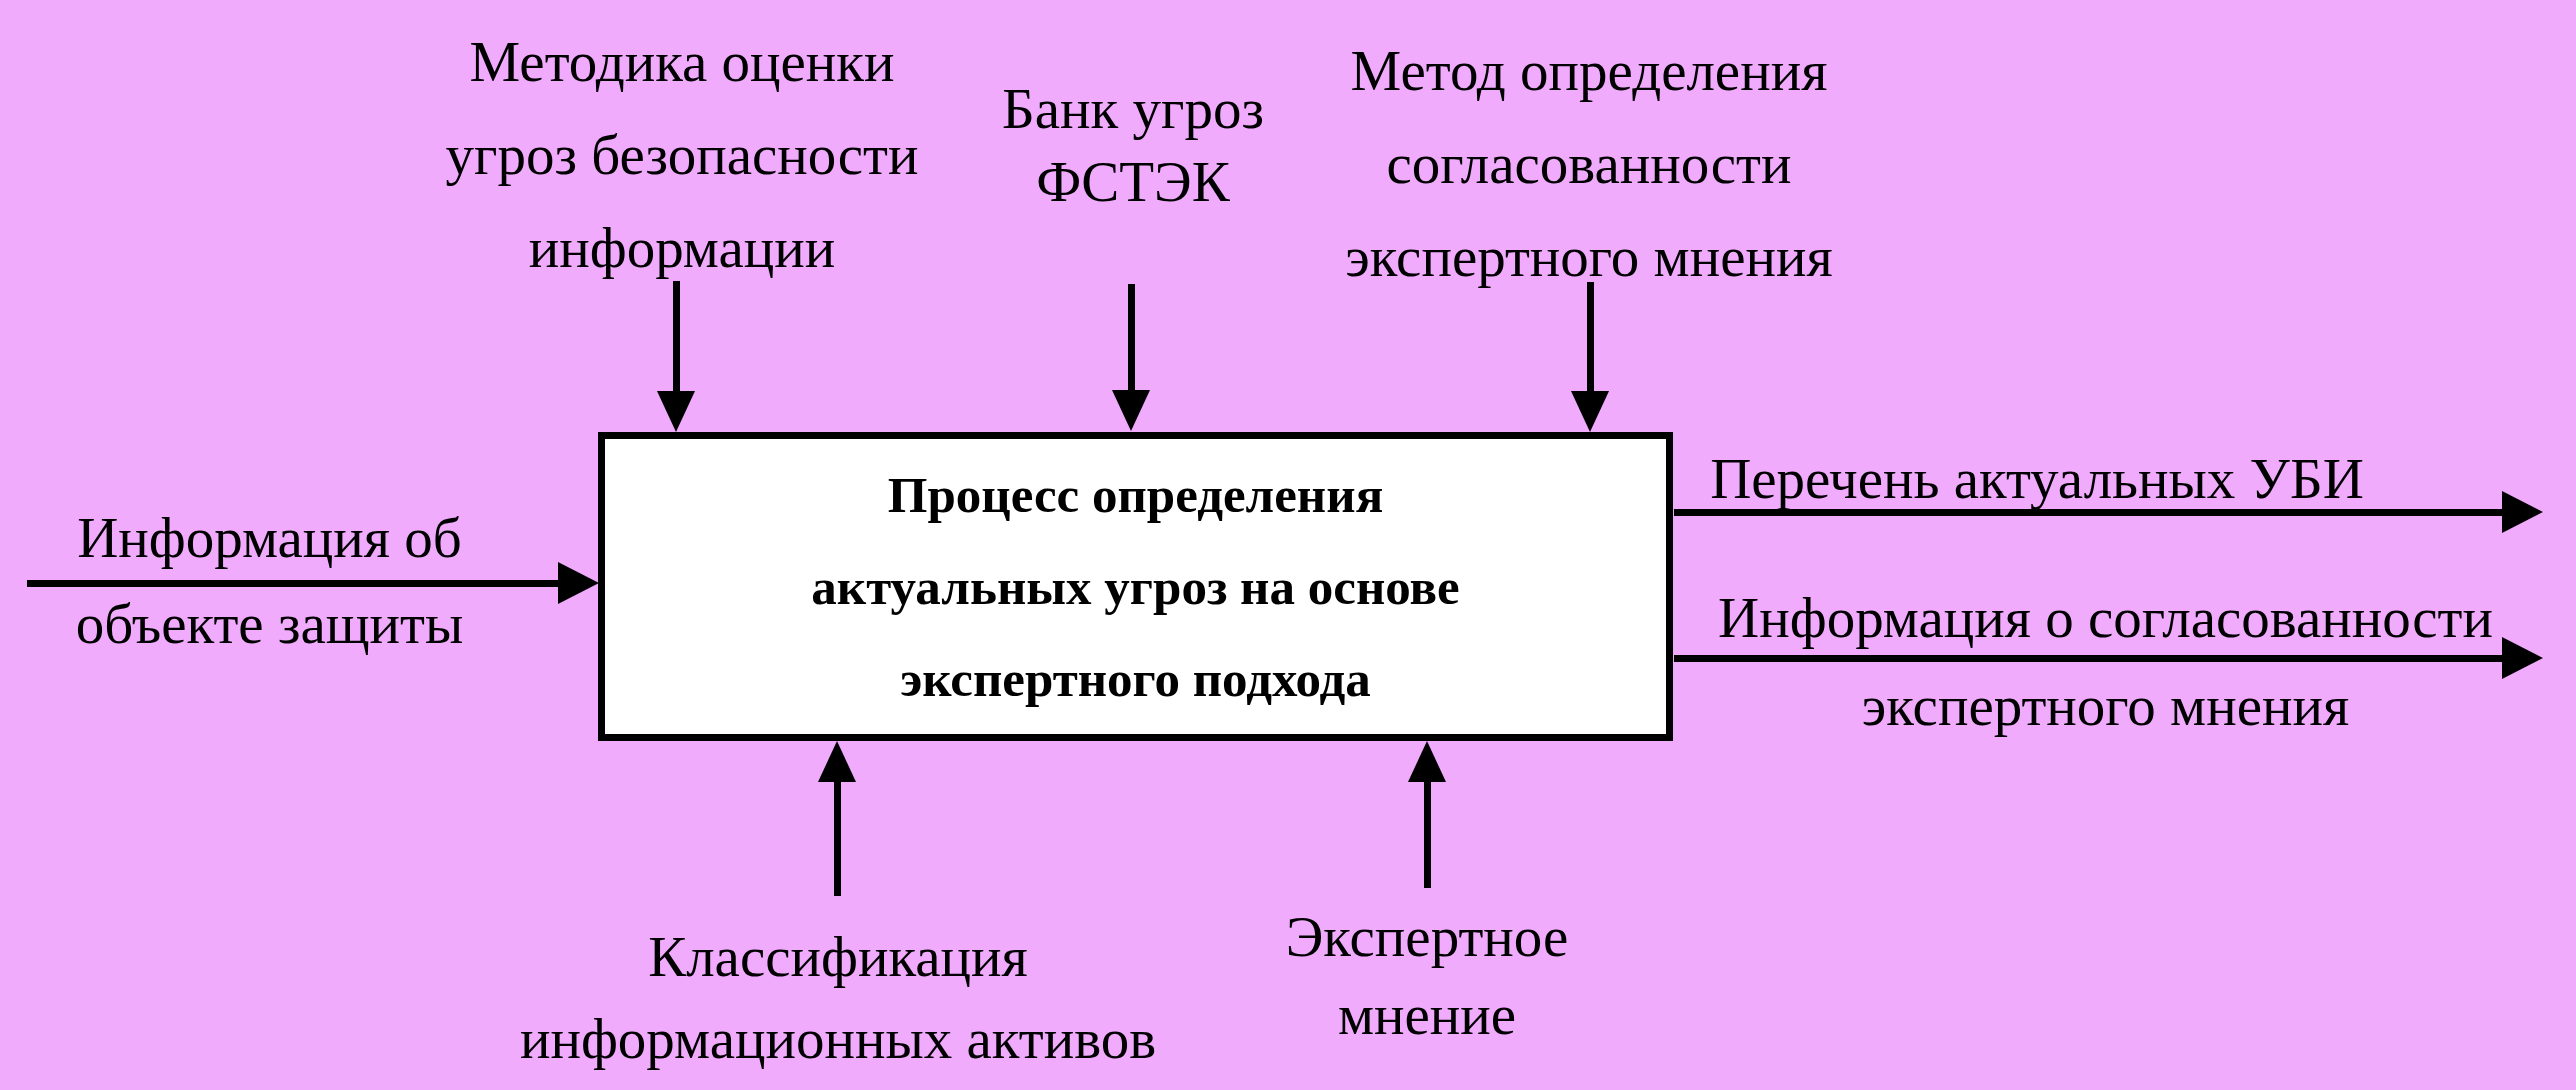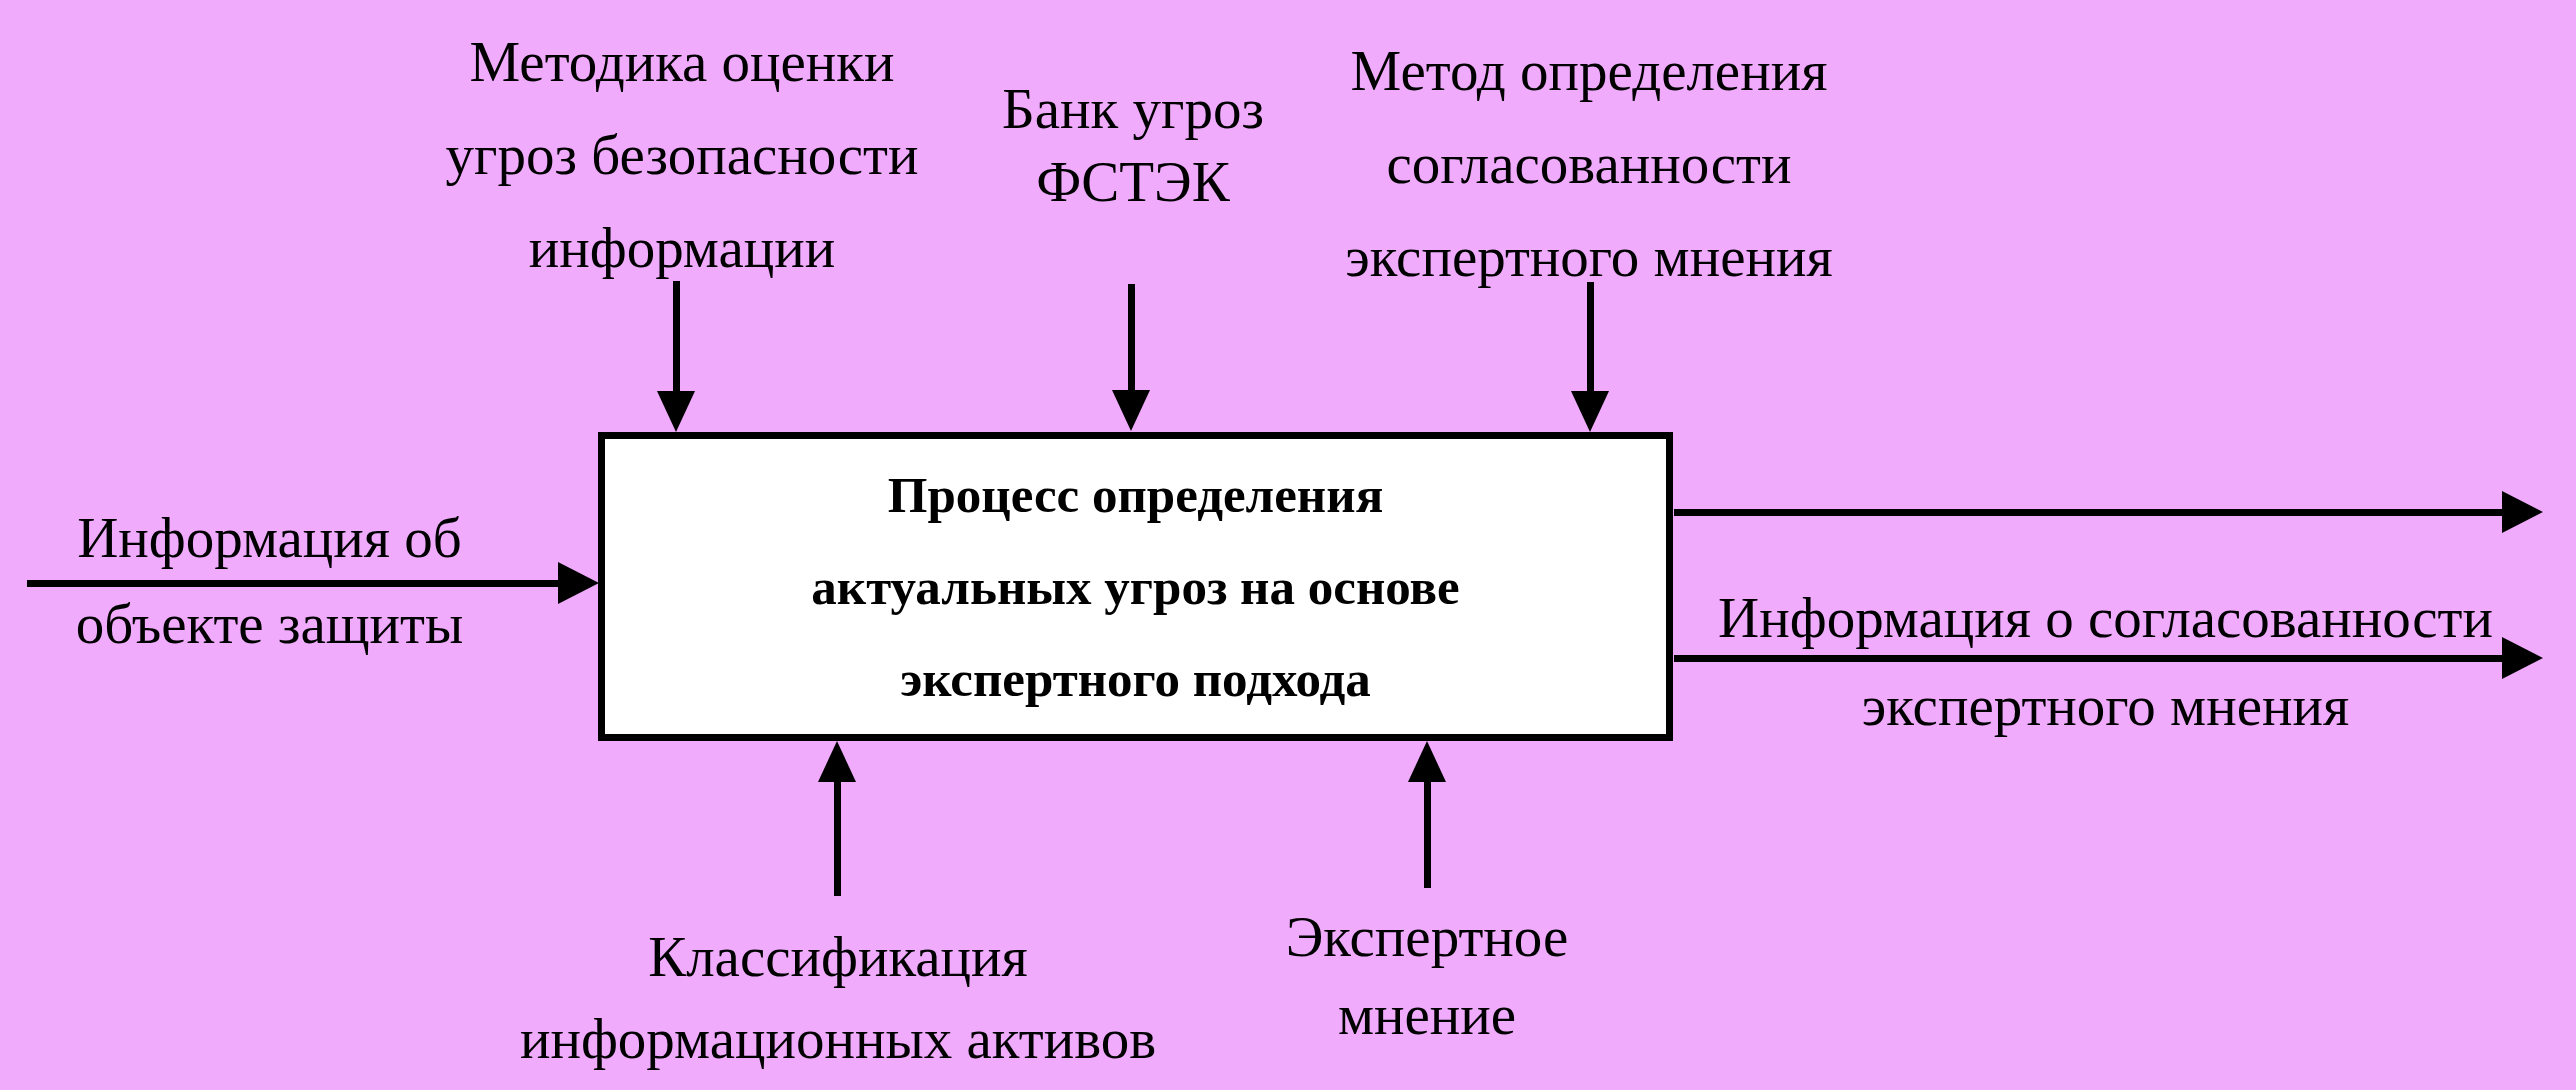--- a/index.html
+++ b/index.html
@@ -135,20 +135,23 @@
     <div class="shaft"></div>
     <div class="head"></div>
   </div>
 
   <div class="process-box">
     <div class="ln">Процесс определения</div>
     <div class="ln">актуальных угроз на основе</div>
     <div class="ln">экспертного подхода</div>
   </div>
 
+  <div class="lbl lbl-output-1">
+    <div class="ln">Перечень актуальных УБИ</div>
+  </div>
   <div class="arrow h right arr-output-1">
     <div class="shaft"></div>
     <div class="head"></div>
   </div>
 
   <div class="lbl lbl-output-2">
     <div class="ln">Информация о согласованности</div>
     <div class="ln">экспертного мнения</div>
   </div>
   <div class="arrow h right arr-output-2">

